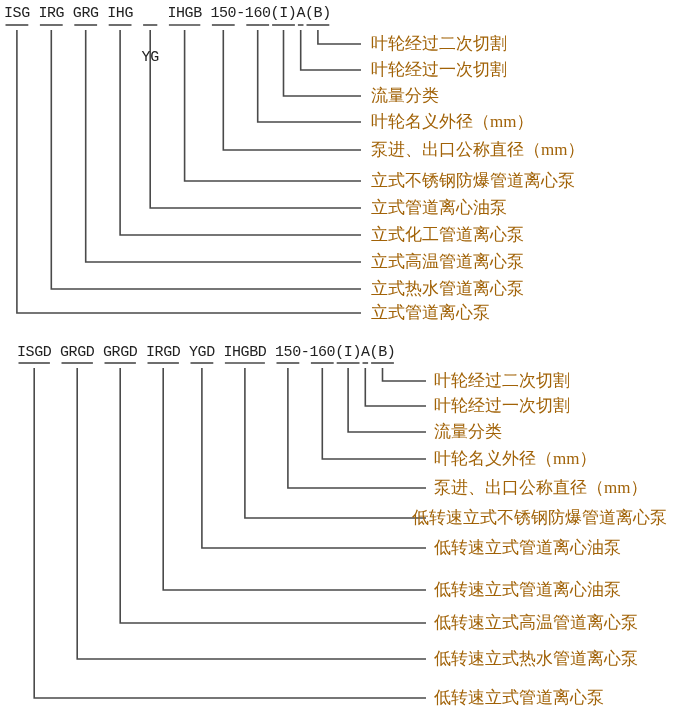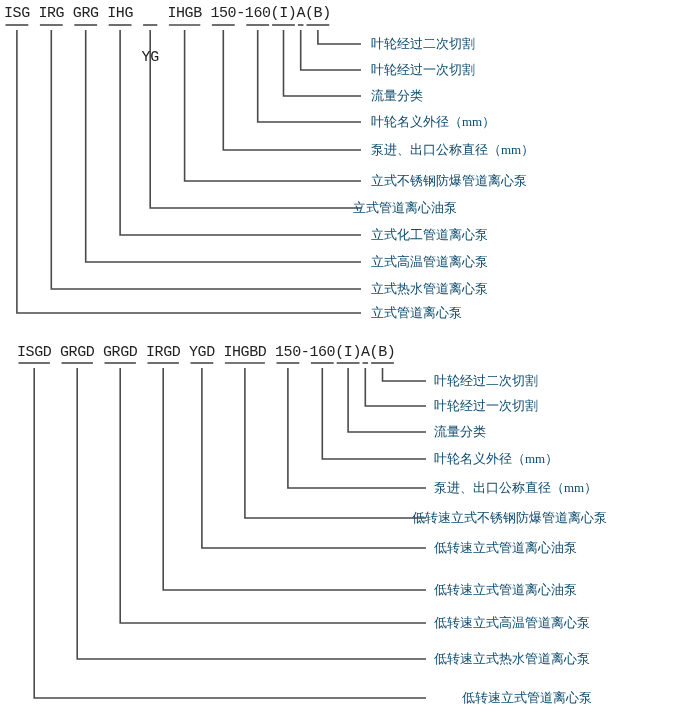--- a/index.html
+++ b/index.html
@@ -15,22 +15,22 @@
     stroke:#4a4a4a;stroke-width:1.6;fill:none;
   }
   .code{
     position:absolute;
     font-family:"Liberation Mono","DejaVu Sans Mono",monospace;
     font-size:15px;line-height:15px;letter-spacing:-0.4px;
     color:#222222;white-space:pre;
   }
   .lbl{
     position:absolute;
-    font-size:13px;line-height:22px;
-    color:#0c4a6e;white-space:nowrap;
+    font-size:17px;line-height:22px;
+    color:#a16207;white-space:nowrap;
   }
 </style>
 </head>
 <body>
 
 <div class="canvas">
   <svg id="lines" width="700" height="721">
       <line x1="306.5" y1="25" x2="329.3" y2="25"></line>
       <polyline points="317.9,30 317.9,44 361,44"></polyline>
       <line x1="297.9" y1="25" x2="303.5" y2="25"></line>
@@ -83,21 +83,21 @@
       <div class="code" style="left: 107.2px; top: 6px;">IHG</div>
       <div class="code" style="left: 141.6px; top: 6px; margin-top: 44px;">YG</div>
       <div class="code" style="left: 167.4px; top: 6px;">IHGB</div>
       <div class="code" style="left: 210.4px; top: 6px;">150-160(I)A(B)</div>
       <div class="lbl" style="left: 371px; top: 33px;">叶轮经过二次切割</div>
       <div class="lbl" style="left: 371px; top: 59px;">叶轮经过一次切割</div>
       <div class="lbl" style="left: 371px; top: 85px;">流量分类</div>
       <div class="lbl" style="left: 371px; top: 111px;">叶轮名义外径（mm）</div>
       <div class="lbl" style="left: 371px; top: 139px;">泵进、出口公称直径（mm）</div>
       <div class="lbl" style="left: 371px; top: 170px;">立式不锈钢防爆管道离心泵</div>
-      <div class="lbl" style="left: 353px; top: 197px;">立式管道离心油泵</div>
+      <div class="lbl" style="left: 371px; top: 197px;">立式管道离心油泵</div>
       <div class="lbl" style="left: 371px; top: 224px;">立式化工管道离心泵</div>
       <div class="lbl" style="left: 371px; top: 251px;">立式高温管道离心泵</div>
       <div class="lbl" style="left: 371px; top: 278px;">立式热水管道离心泵</div>
       <div class="lbl" style="left: 371px; top: 302px;">立式管道离心泵</div>
     </div>
   <div>
       <div class="code" style="left: 17px; top: 345px;">ISGD</div>
       <div class="code" style="left: 60px; top: 345px;">GRGD</div>
       <div class="code" style="left: 103px; top: 345px;">GRGD</div>
       <div class="code" style="left: 146px; top: 345px;">IRGD</div>
@@ -107,15 +107,15 @@
       <div class="lbl" style="left: 434px; top: 370px;">叶轮经过二次切割</div>
       <div class="lbl" style="left: 434px; top: 395px;">叶轮经过一次切割</div>
       <div class="lbl" style="left: 434px; top: 421px;">流量分类</div>
       <div class="lbl" style="left: 434px; top: 448px;">叶轮名义外径（mm）</div>
       <div class="lbl" style="left: 434px; top: 477px;">泵进、出口公称直径（mm）</div>
       <div class="lbl" style="left: 412px; top: 507px;">低转速立式不锈钢防爆管道离心泵</div>
       <div class="lbl" style="left: 434px; top: 537px;">低转速立式管道离心油泵</div>
       <div class="lbl" style="left: 434px; top: 579px;">低转速立式管道离心油泵</div>
       <div class="lbl" style="left: 434px; top: 612px;">低转速立式高温管道离心泵</div>
       <div class="lbl" style="left: 434px; top: 648px;">低转速立式热水管道离心泵</div>
-      <div class="lbl" style="left: 434px; top: 687px; margin-left: 28px;">低转速立式管道离心泵</div>
+      <div class="lbl" style="left: 434px; top: 687px;">低转速立式管道离心泵</div>
     </div>
 </div>
 
 </body></html>

